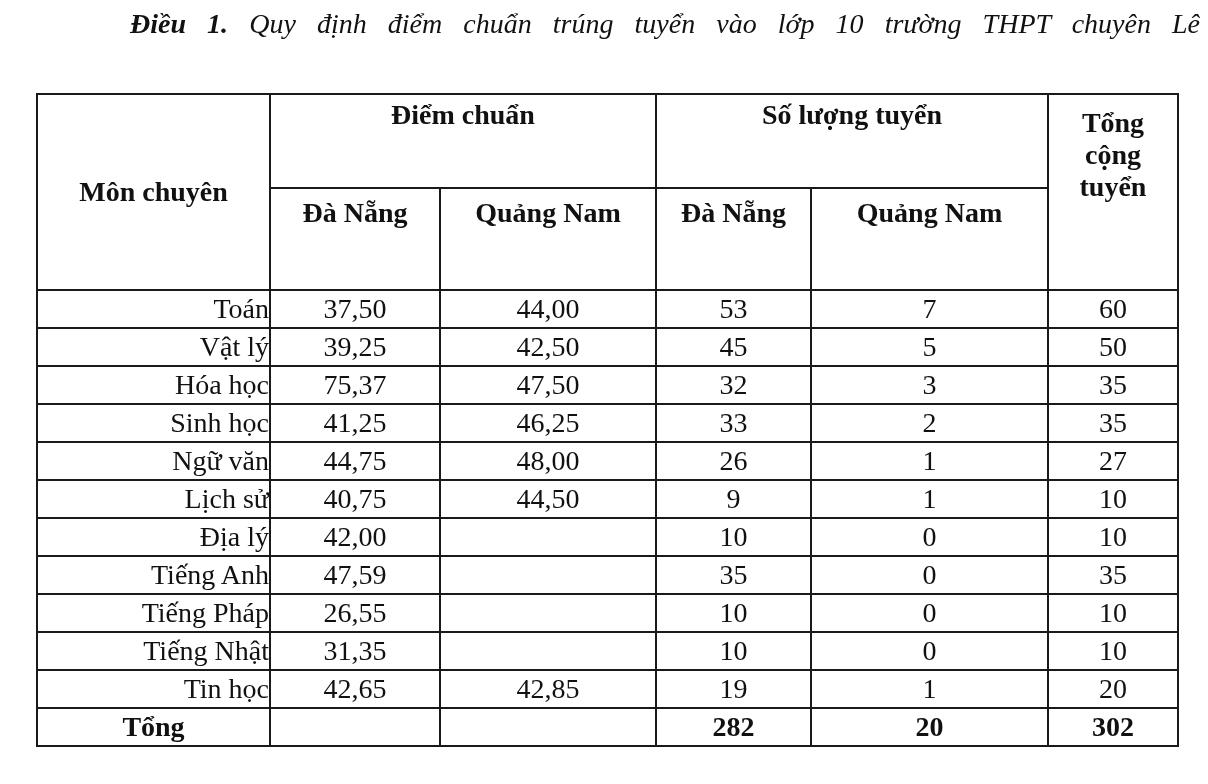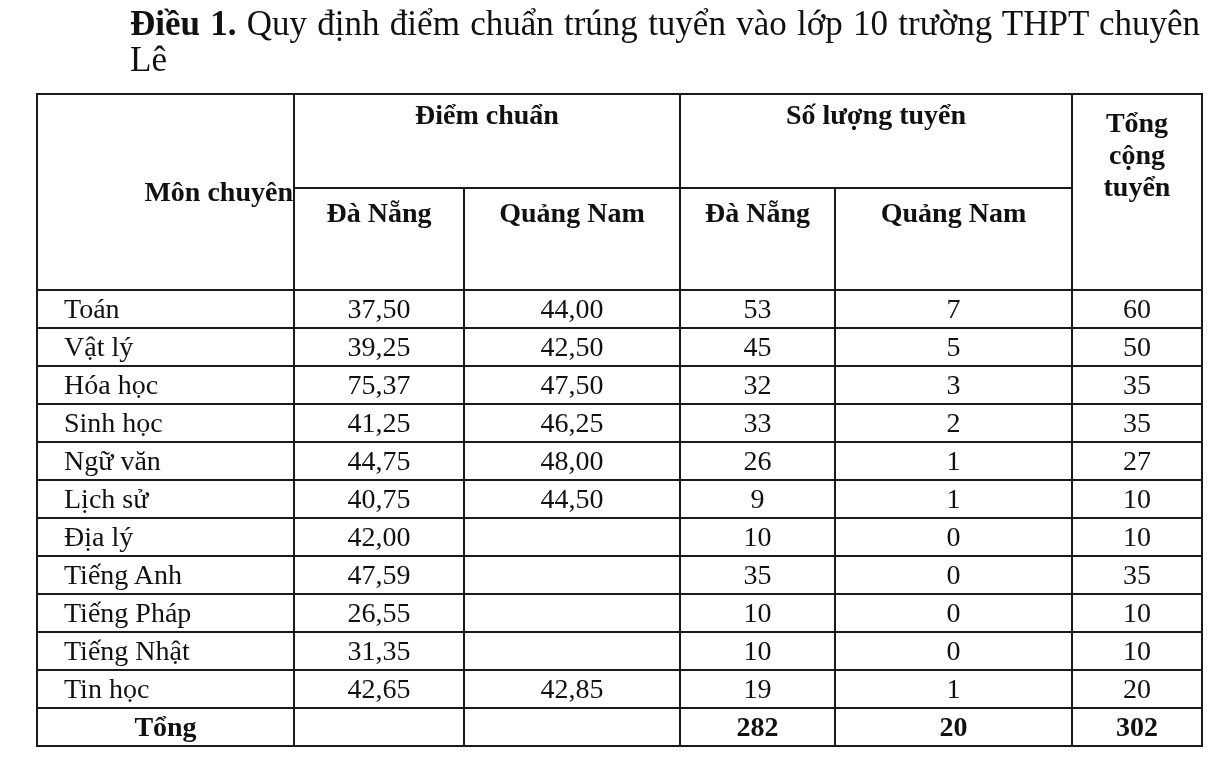--- a/index.html
+++ b/index.html
@@ -1,48 +1,48 @@
 <!DOCTYPE html>
 <html><head>
 <meta charset="utf-8">
 <style>
   html, body { margin: 0; padding: 0; background: #ffffff; }
   body { width: 1208px; height: 784px; overflow: hidden; position: relative;
          font-family: "Liberation Serif", "DejaVu Serif", serif; color: #111; }
-  .para { position: absolute; left: 40px; top: 6px; width: 1160px; font-size: 35px; line-height: 36px; }
+  .para { position: absolute; left: 40px; top: 6px; width: 1160px; font-size: 28px; line-height: 36px; font-style: italic; }
   .para .l1 { display: block; padding-left: 90px; text-align: justify; text-align-last: justify; width: 1070px; }
   .para .l2 { display: block; }
   .para b { font-weight: bold; }
   table { position: absolute; left: 36px; top: 93px; border-collapse: collapse; font-size: 28px; }
   td, th { border: 2px solid #1a1a1a; padding: 0; }
   th { font-weight: bold; font-size: 28px; }
   .h-top { height: 88px; }
   .h-sub { height: 92px; vertical-align: top; padding-top: 8px; }
   .row td { height: 36px; line-height: 34px; }
-  .c1 { width: 229px; text-align: left; padding-left: 26px; }
+  .c1 { width: 229px; text-align: right; padding-left: 2px; }
   .c2 { width: 168px; text-align: center; }
   .c3 { width: 214px; text-align: center; }
   .c4 { width: 153px; text-align: center; }
   .c5 { width: 235px; text-align: center; }
   .c6 { width: 128px; text-align: center; }
   .total td { font-weight: bold; }
   .total .c1 { text-align: center; padding-left: 0; }
   .tot-head { line-height: 32px; vertical-align: top; padding-top: 12px; }
 </style>
 </head>
 <body>
 
 <div class="para">
   <span class="l1"><b>Điều 1.</b><span> Quy định điểm chuẩn trúng tuyển vào lớp 10 trường THPT chuyên Lê</span></span>
 </div>
 
 <table>
   <thead>
     <tr>
-      <th class="c1" rowspan="2" style="text-align:right;padding-left:0;">Môn chuyên</th>
+      <th class="c1" rowspan="2" style="text-align:center;padding-left:0;">Môn chuyên</th>
       <th class="h-top" colspan="2" style="vertical-align:top;padding-top:4px;margin-top:8px;">Điểm chuẩn</th>
       <th class="h-top" colspan="2" style="vertical-align:top;padding-top:4px;">Số lượng tuyển</th>
       <th class="c6 tot-head" rowspan="2">
         <div>Tổng</div>
         <div>cộng</div>
         <div>tuyển</div>
       </th>
     </tr>
     <tr>
       <th class="c2 h-sub">Đà Nẵng</th>

